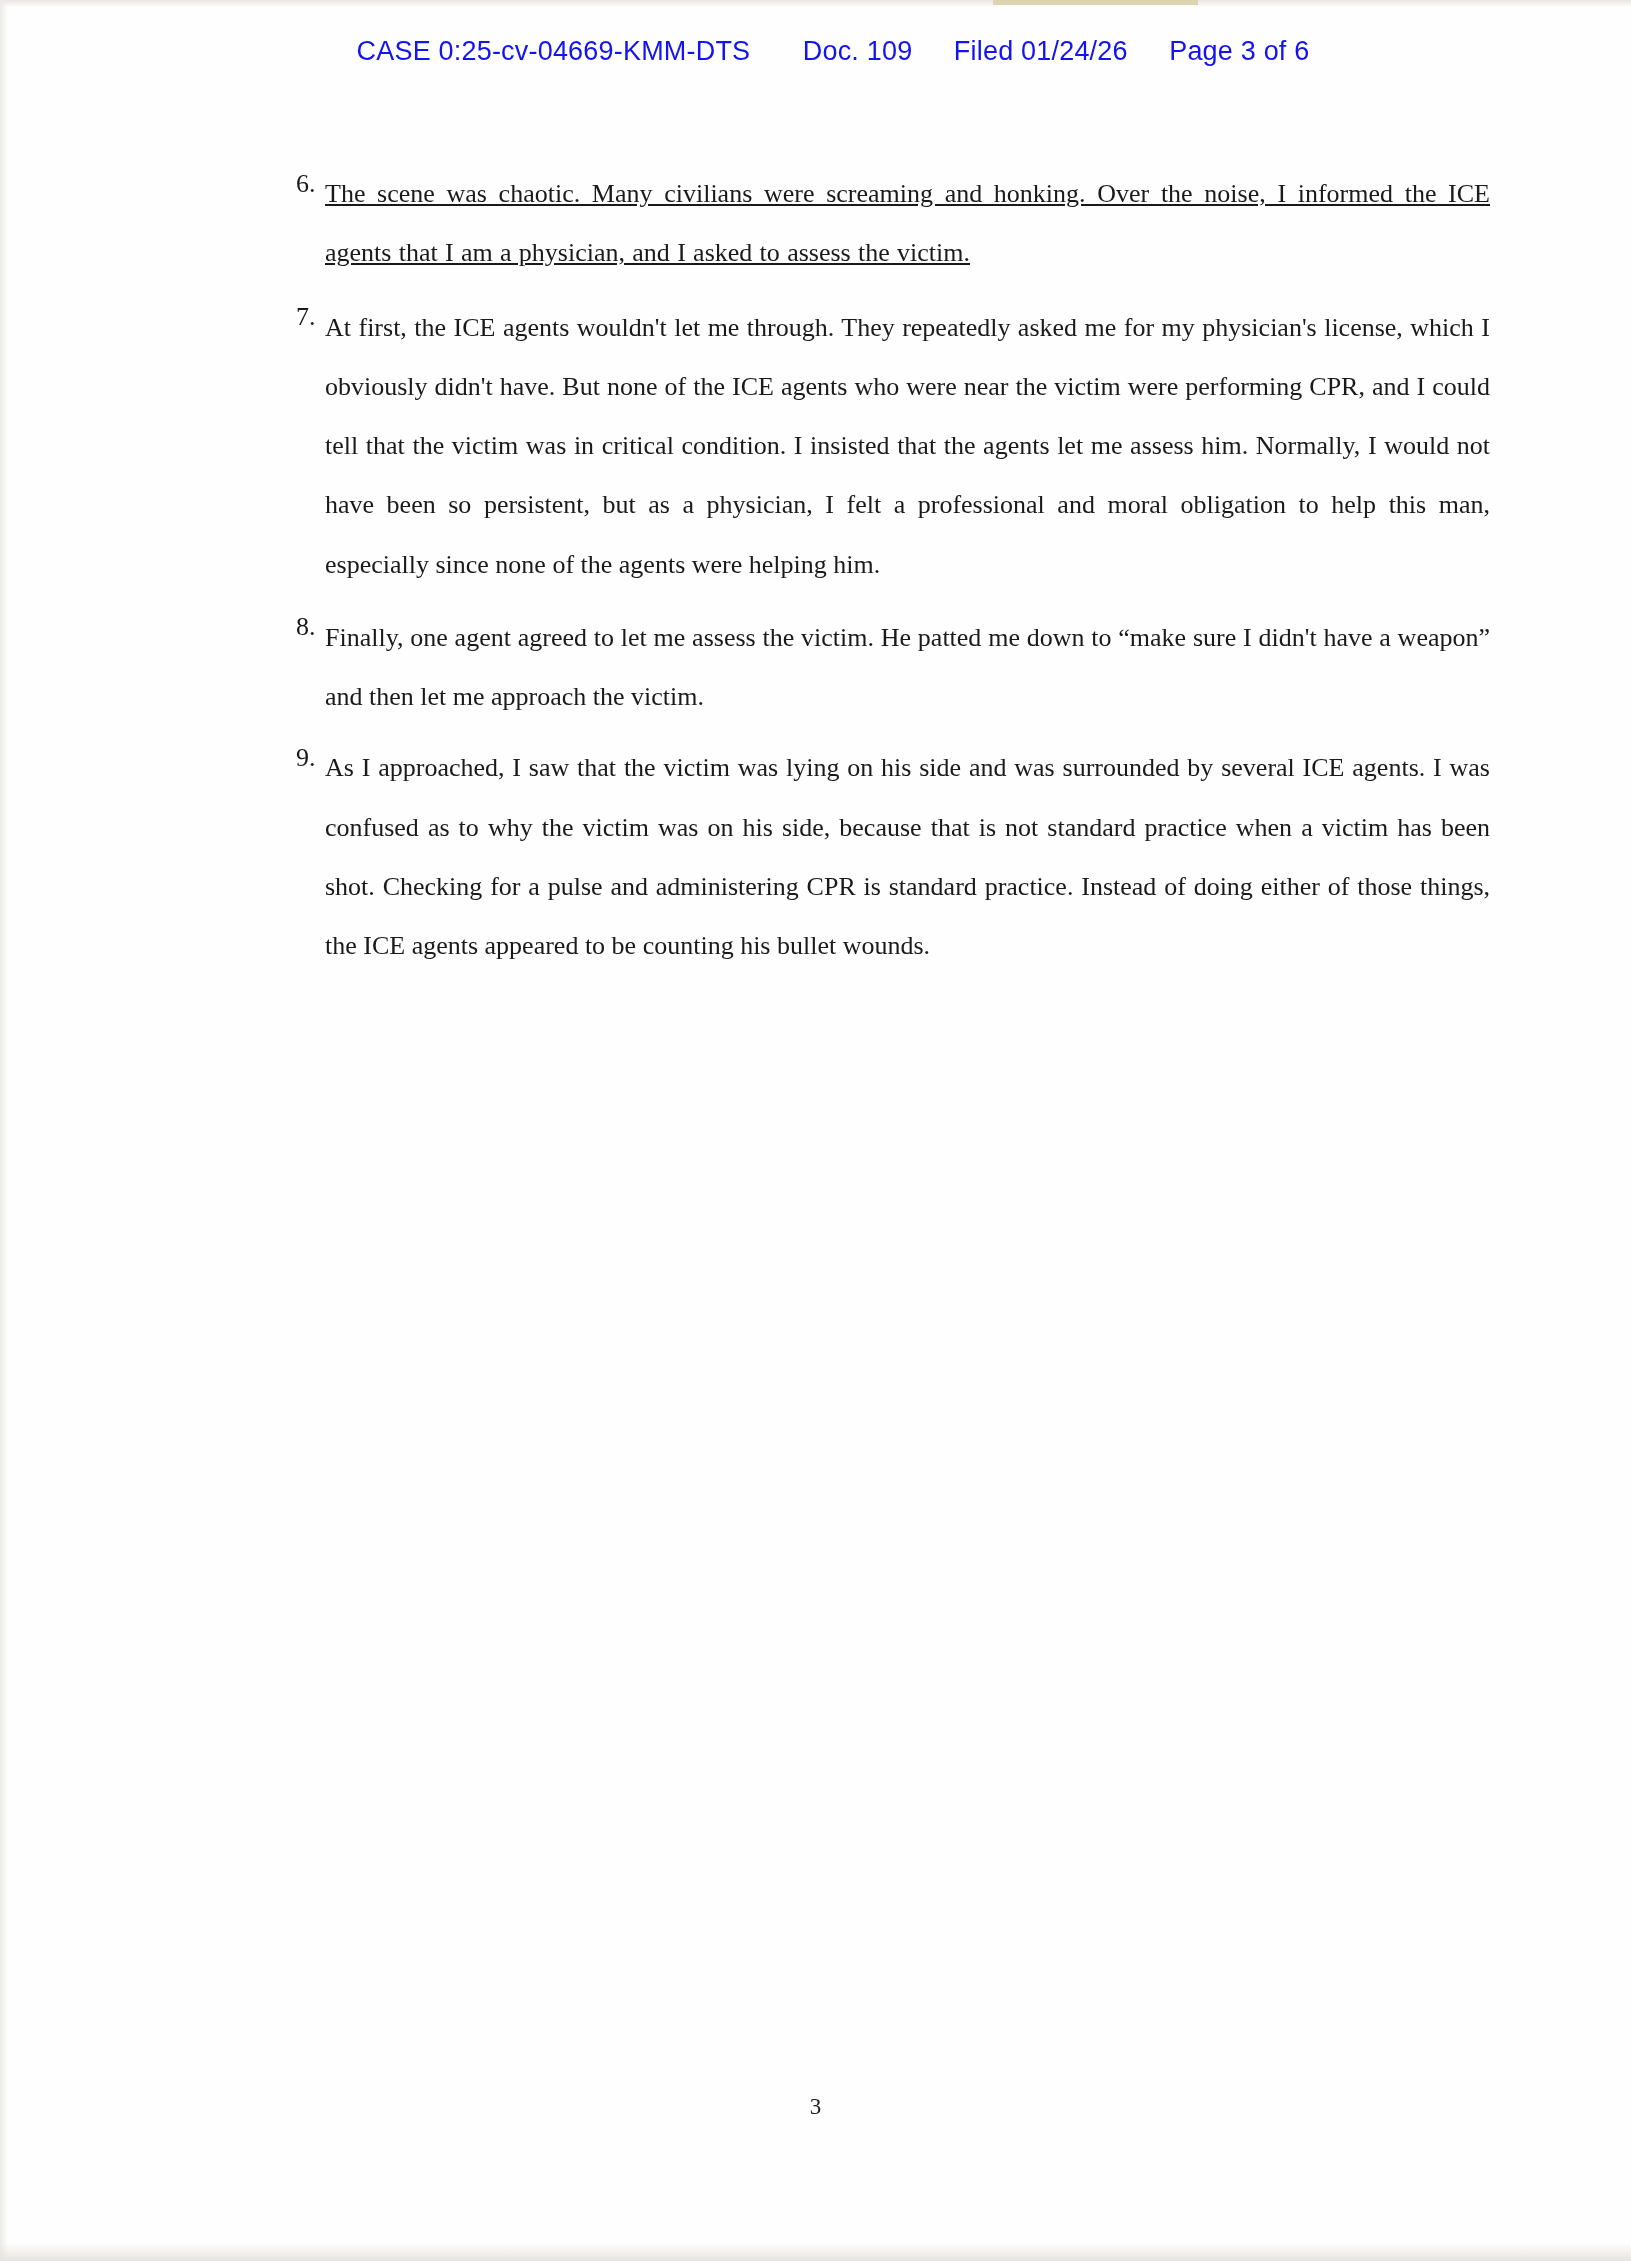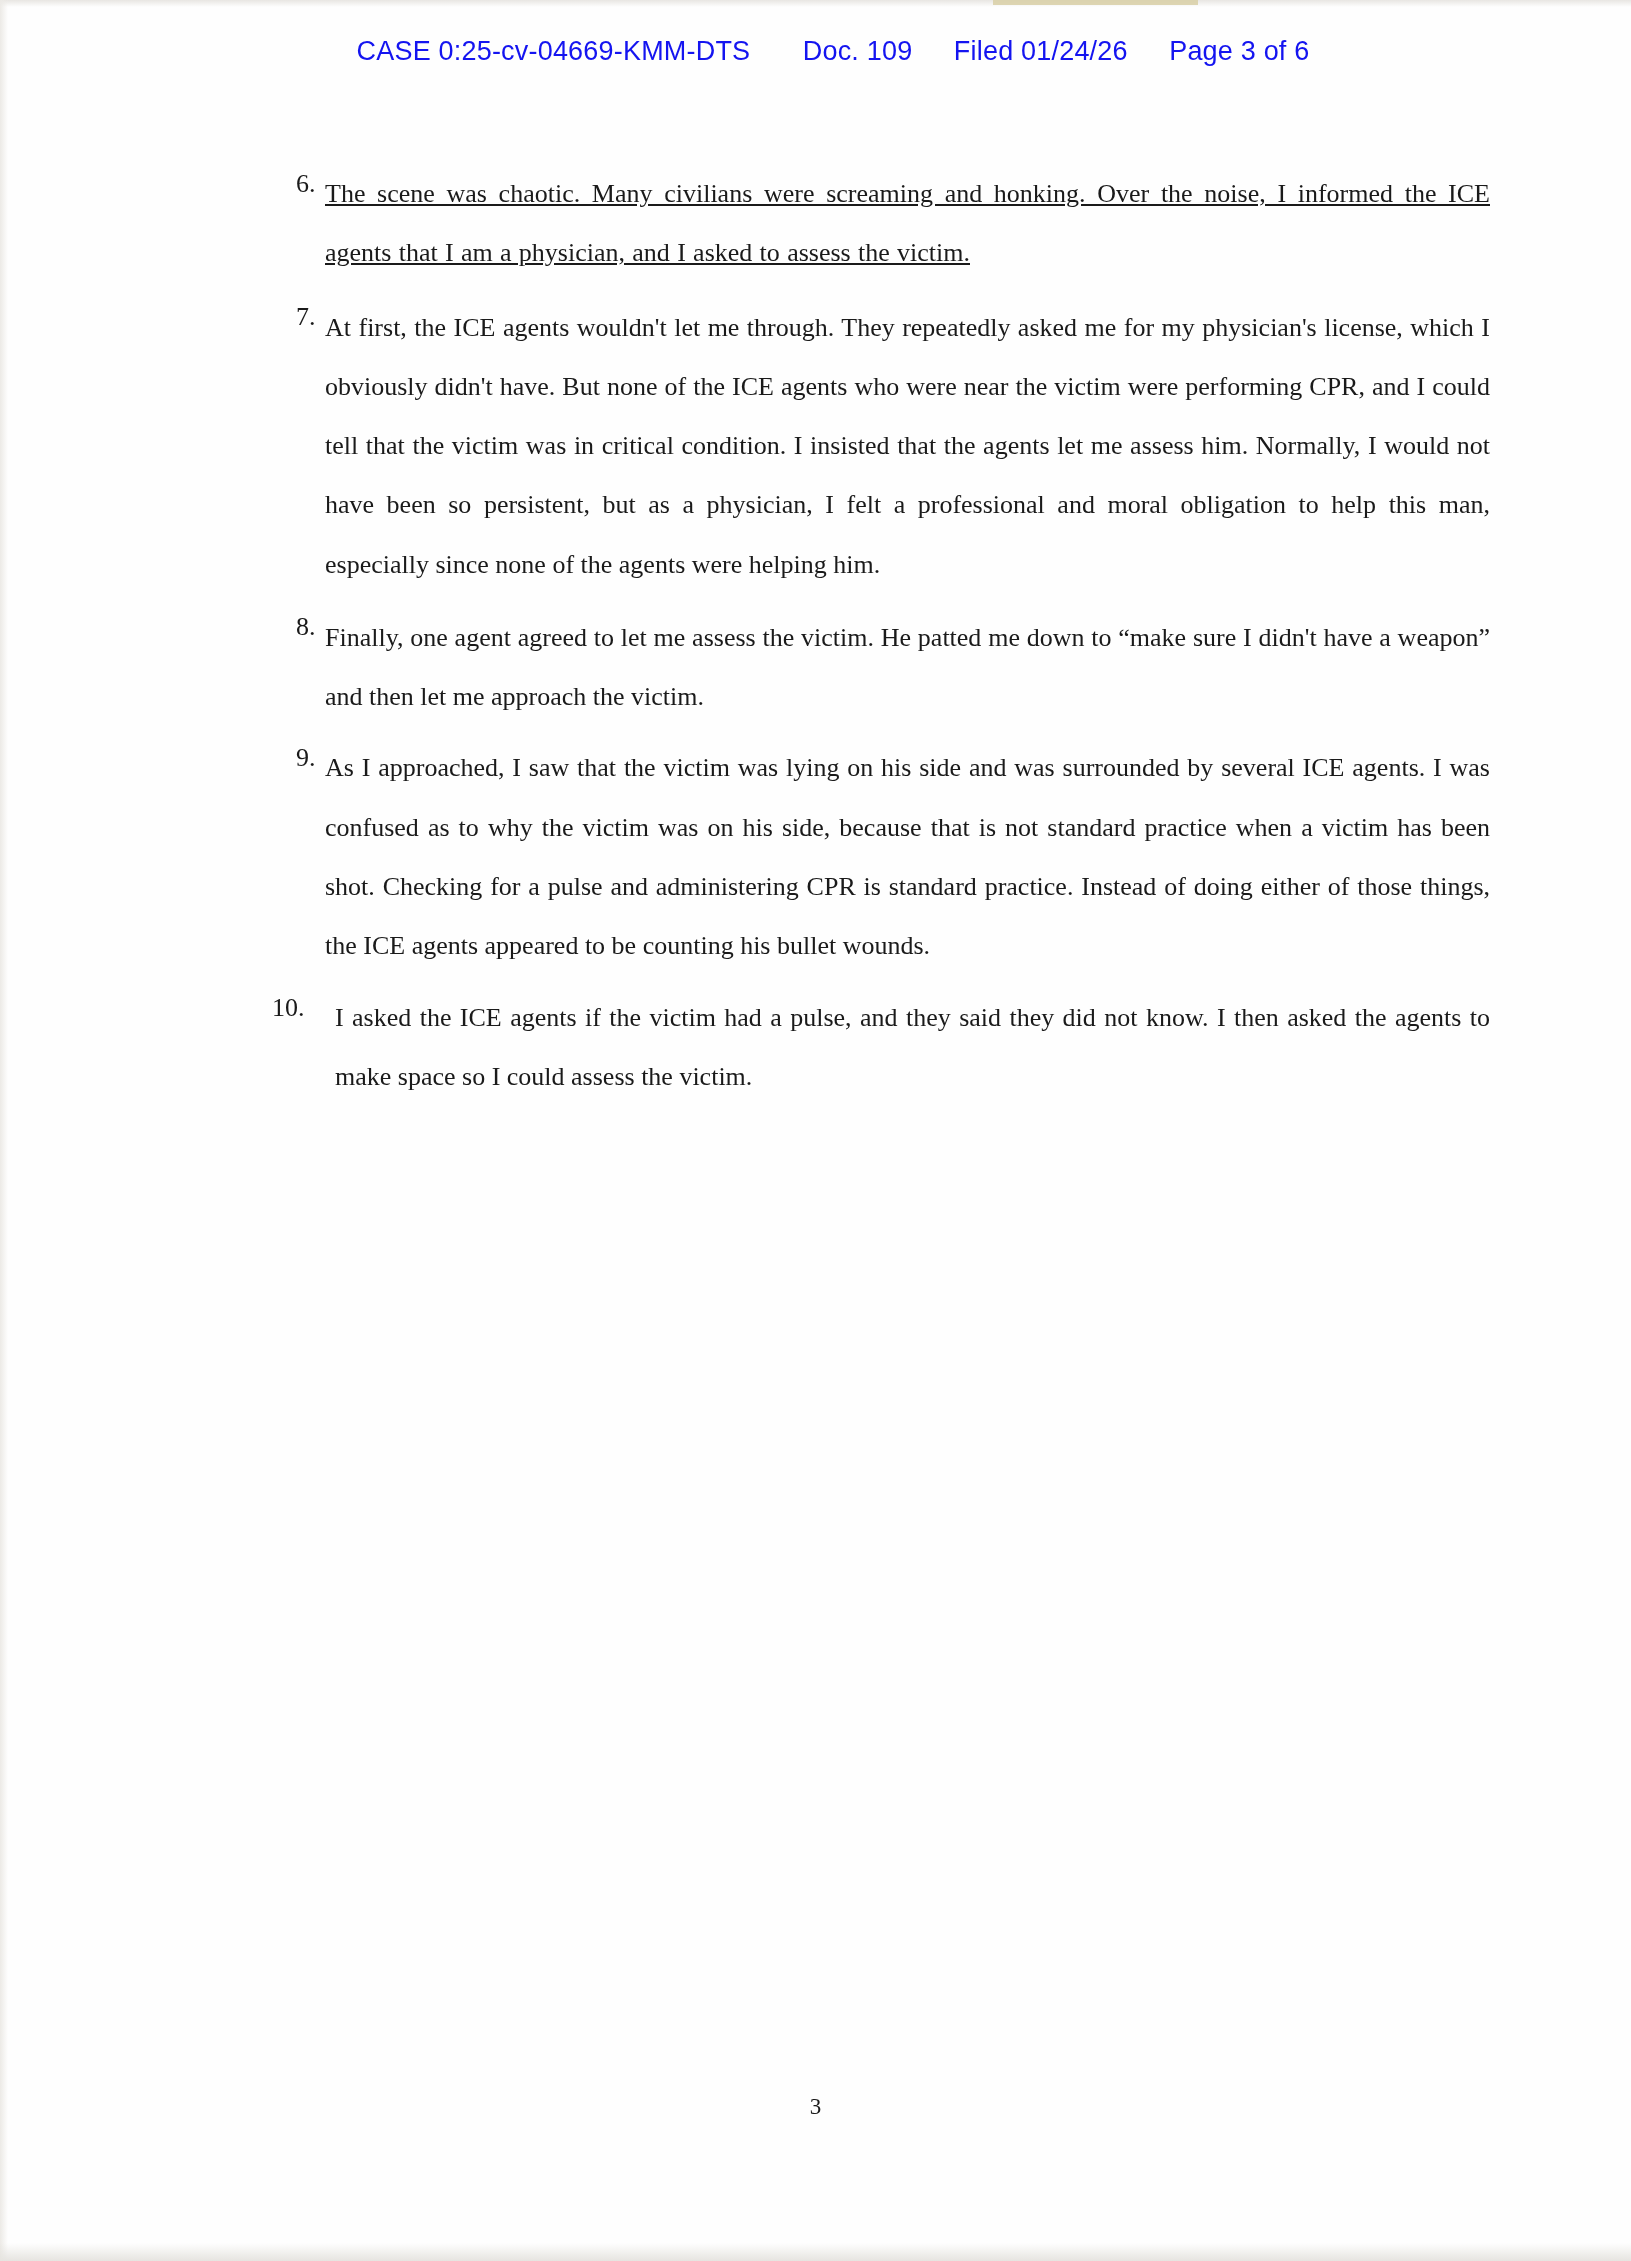--- a/index.html
+++ b/index.html
@@ -170,25 +170,19 @@
       <div class="para-text">Finally, one agent agreed to let me assess the victim. He patted me down to “make sure I didn't have a weapon” and then let me approach the victim.</div>
     </div>
 
     <div class="para p9">
       <div class="para-num">
         <span class="para-num-inner">9.</span>
       </div>
       <div class="para-text">As I approached, I saw that the victim was lying on his side and was surrounded by several ICE agents. I was confused as to why the victim was on his side, because that is not standard practice when a victim has been shot. Checking for a pulse and administering CPR is standard practice. Instead of doing either of those things, the ICE agents appeared to be counting his bullet wounds.</div>
     </div>
 
-    <div class="para p10">
-      <div class="para-num">
-        <span class="para-num-inner">10.</span>
-      </div>
-      <div class="para-text">I asked the ICE agents if the victim had a pulse, and they said they did not know. I then asked the agents to make space so I could assess the victim.</div>
-    </div>
 
   </div>
 
   <div class="page-number">3</div>
 
 </div>
 
 
 </body></html>

